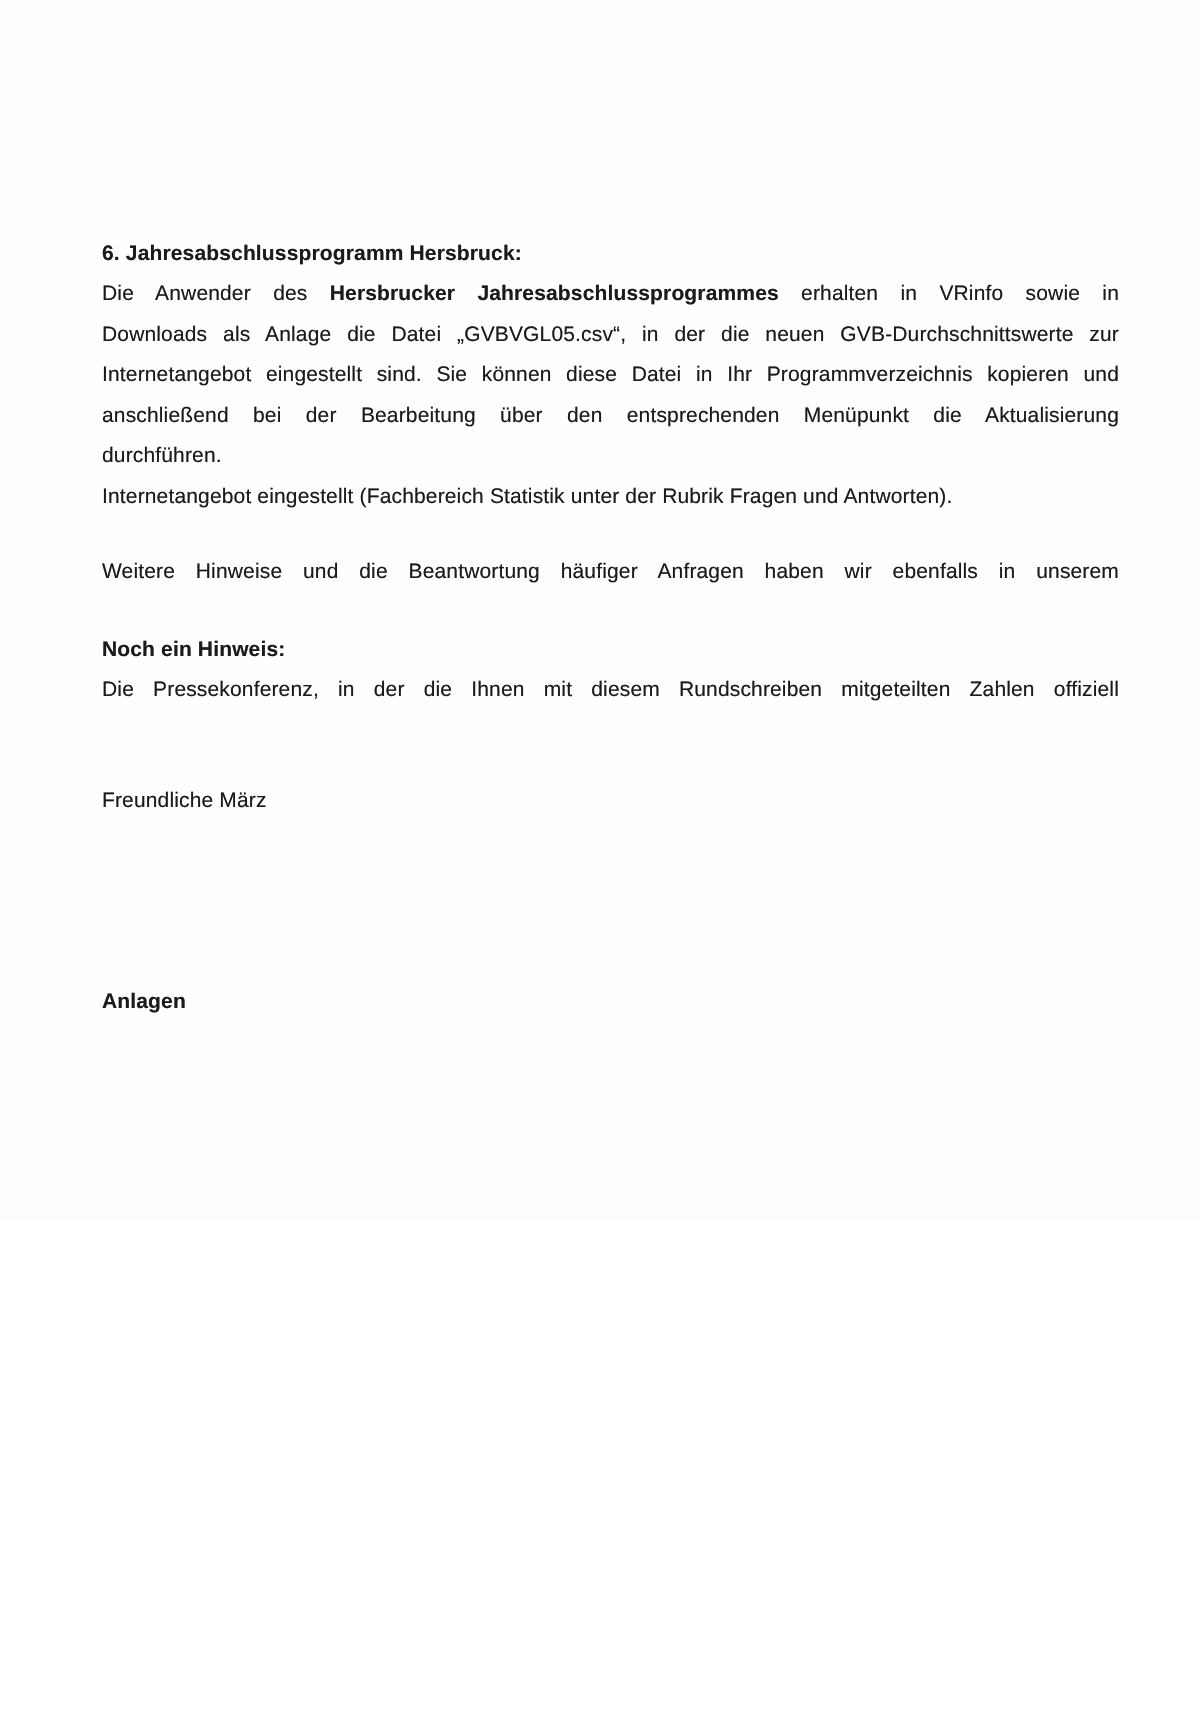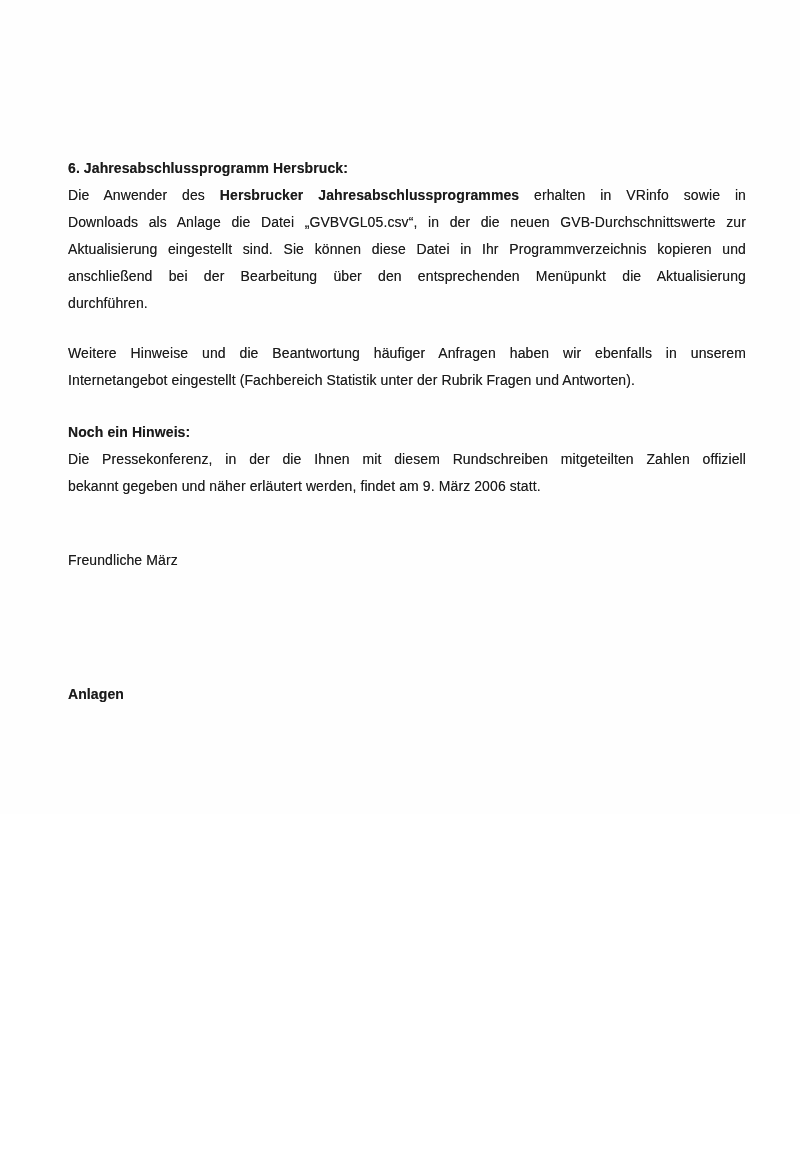--- a/index.html
+++ b/index.html
@@ -79,35 +79,34 @@
 
   <main class="doc">
 
     <div class="line bold h1">6. Jahresabschlussprogramm Hersbruck:</div>
 
     <p class="line just"><span>Die Anwender des</span> <b>Hersbrucker Jahresabschlussprogrammes</b> <span>erhalten in VRinfo sowie in</span></p>
 
 
     <p class="line just">Downloads als Anlage die Datei „GVBVGL05.csv“, in der die neuen GVB-Durchschnittswerte zur</p>
 
-    <p class="line just">Aktualisierung eingestellt sind. Sie können diese Datei in Ihr Programmverzeichnis kopieren und</p>
+    <p class="line just">Internetangebot eingestellt sind. Sie können diese Datei in Ihr Programmverzeichnis kopieren und</p>
 
     <p class="line just">anschließend bei der Bearbeitung über den entsprechenden Menüpunkt die Aktualisierung</p>
 
     <p class="line">durchführen.</p>
 
+    <p class="line">Internetangebot eingestellt (Fachbereich Statistik unter der Rubrik Fragen und Antworten).</p>
+
     <p class="line just gap-p2">Weitere Hinweise und die Beantwortung häufiger Anfragen haben wir ebenfalls in unserem</p>
-
-    <p class="line">Internetangebot eingestellt (Fachbereich Statistik unter der Rubrik Fragen und Antworten).</p>
 
     <div class="line bold gap-note">Noch ein Hinweis:</div>
 
     <p class="line just">Die Pressekonferenz, in der die Ihnen mit diesem Rundschreiben mitgeteilten Zahlen offiziell</p>
 
-    <p class="line">bekannt gegeben und näher erläutert werden, findet am 9. März 2006 statt.</p>
 
     <p class="line gap-closing">Freundliche März</p>
 
     <div class="line bold gap-anlagen">Anlagen</div>
 
   </main>
 
   <div class="page-number">6 / 6</div>
 
   <div class="speck speck-1"></div>

